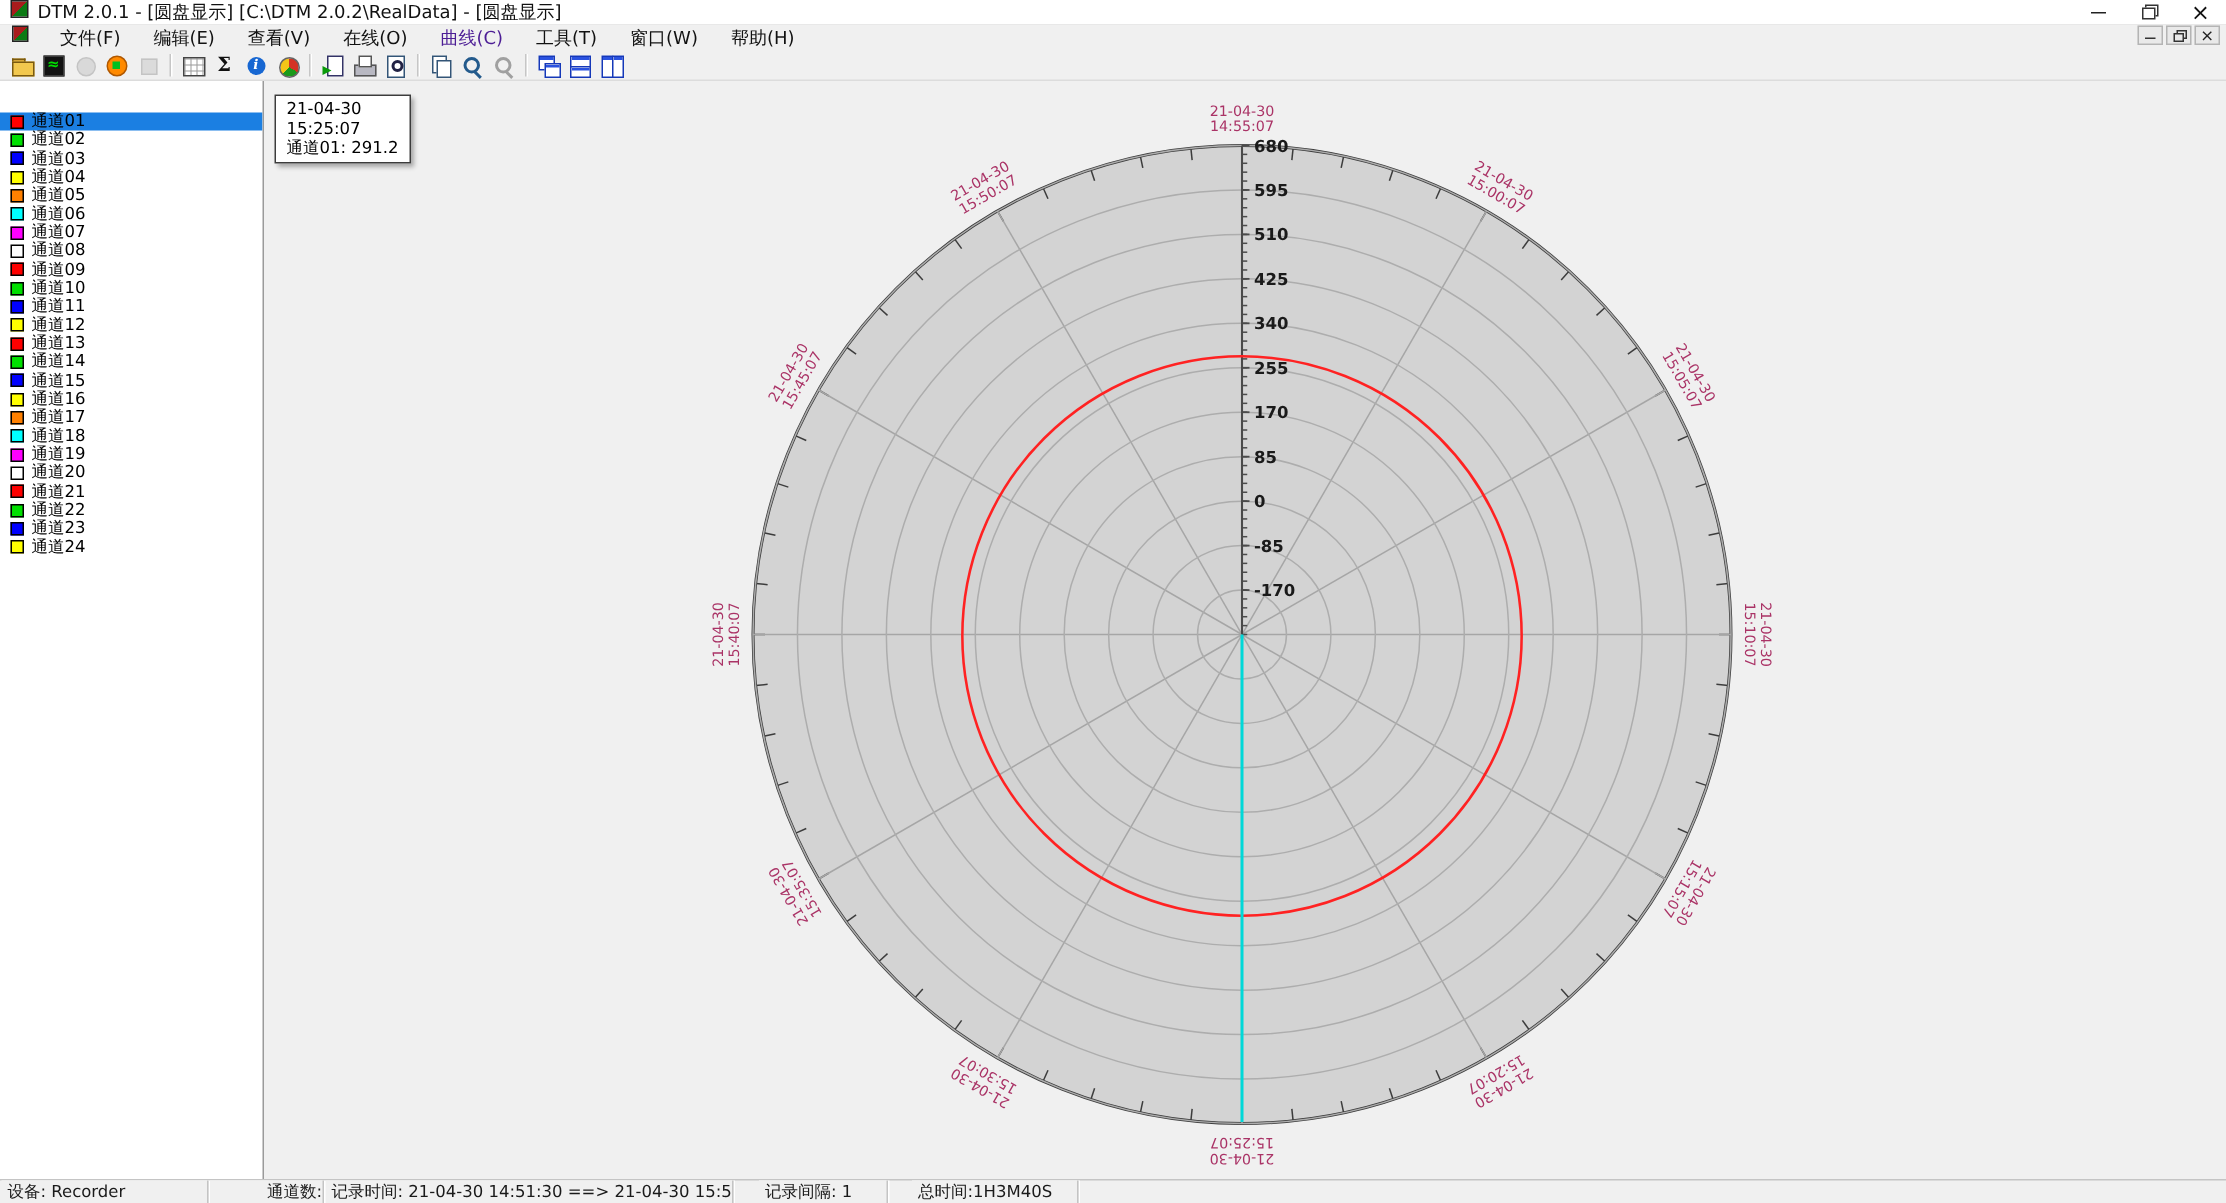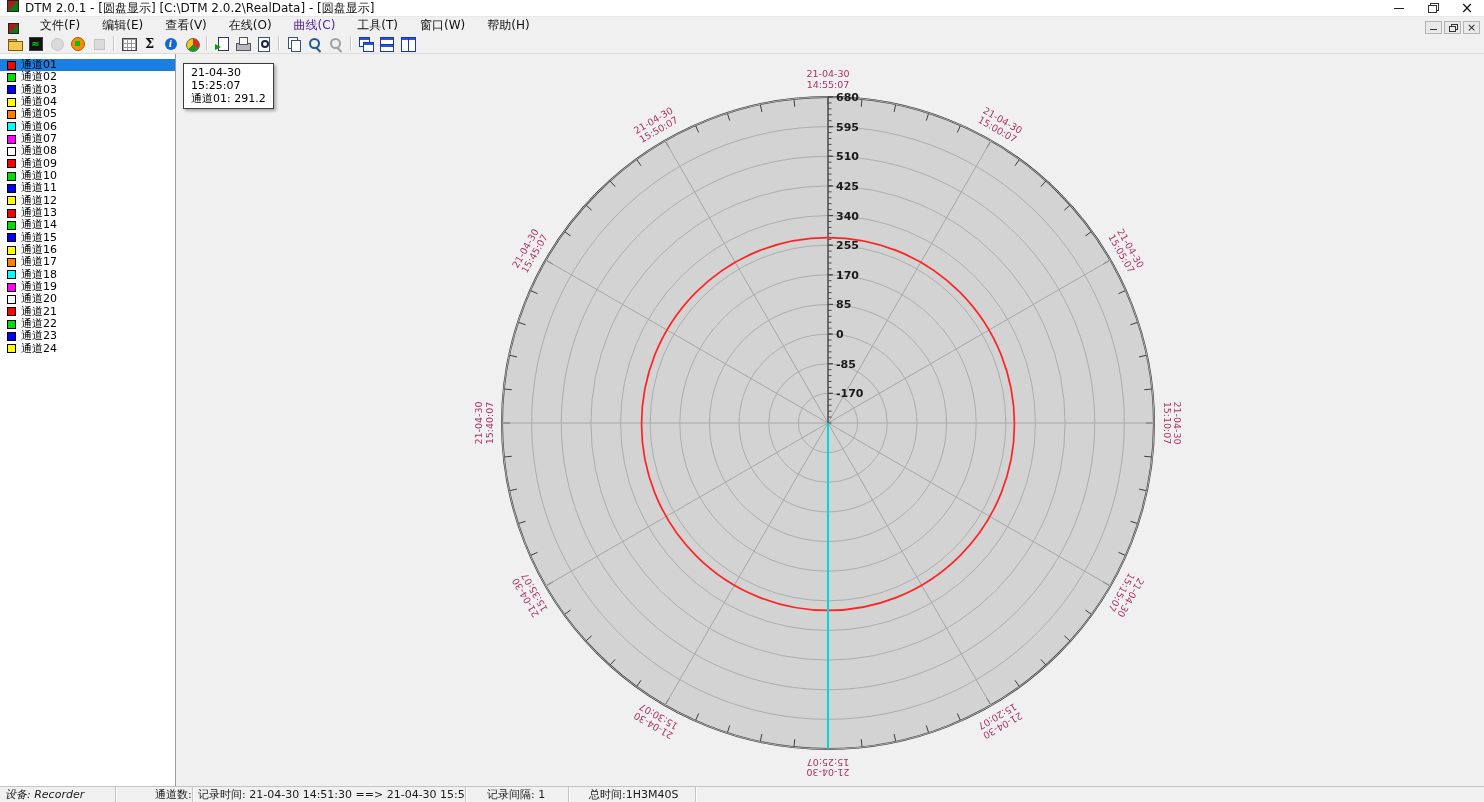--- a/index.html
+++ b/index.html
@@ -9,21 +9,21 @@
   #titlebar{height:17px;background:#ffffff;display:flex;font-size:12px;color:#111;border-bottom:1px solid #e8e8e8}
   .app-icon{width:12px;height:12px;margin:0 6px 0 7px;border:1px solid #222;
     background:linear-gradient(135deg,#a81c1c 0 50%,#0c7a14 50% 100%);flex:none}
   #title-text{flex:1;white-space:nowrap;overflow:hidden}
   .wbtn{width:34px;height:17px;display:flex;align-items:center;justify-content:center;position:relative}
   .g-min::before{content:"";width:10px;height:1px;background:#222}
   .g-restore::before{content:"";position:absolute;width:7px;height:6px;border:1px solid #333;left:14px;top:3px}
   .g-restore::after{content:"";position:absolute;width:7px;height:6px;border:1px solid #333;background:#fff;left:12px;top:5px}
   .g-close::before{content:"×";font-size:15px;line-height:15px;color:#111}
   
-  #menubar{height:17px;background:#f0f0f0;display:flex;align-items:flex-end;font-size:12px;color:#111}
+  #menubar{height:17px;background:#f0f0f0;display:flex;align-items:flex-start;font-size:12px;color:#111}
   #menubar .app-icon{width:11px;height:11px;margin:0 10px 0 8px}
   .menu-item{padding:0 11px;height:17px;line-height:17px;white-space:nowrap}
   .menu-item.disabled{color:#4c1d95}
   #mdi-controls{margin-left:auto;display:flex;gap:2px;margin-right:4px}
   .mbtn{width:17px;height:13px;background:#e9e9e9;border:1px solid #b4b4b4;display:flex;align-items:center;justify-content:center;position:relative}
   .m-min::before{content:"";width:7px;height:1px;background:#333;margin-top:4px}
   .m-restore::before{content:"";position:absolute;width:5px;height:4px;border:1px solid #333;left:6px;top:2px}
   .m-restore::after{content:"";position:absolute;width:5px;height:4px;border:1px solid #333;background:#e9e9e9;left:4px;top:4px}
   .m-close::before{content:"×";font-size:11px;line-height:11px;color:#222}
   
@@ -58,21 +58,21 @@
   .i-zoom::before{content:"";position:absolute;left:2px;top:2px;width:7px;height:7px;border:2px solid #235a8c;border-radius:50%}
   .i-zoom::after{content:"";position:absolute;left:10px;top:11px;width:6px;height:2px;background:#235a8c;transform:rotate(45deg);transform-origin:0 0}
   .i-cascade::before{content:"";position:absolute;left:1px;top:1px;width:9px;height:8px;background:#fff;border:1px solid #1538b8;box-shadow:inset 0 2px #2a52e0}
   .i-cascade::after{content:"";position:absolute;left:5px;top:6px;width:9px;height:8px;background:#fff;border:1px solid #1538b8;box-shadow:inset 0 2px #2a52e0}
   .i-tileh::before{content:"";position:absolute;left:1px;top:1px;width:12px;height:6px;background:#fff;border:1px solid #1538b8;box-shadow:inset 0 2px #2a52e0}
   .i-tileh::after{content:"";position:absolute;left:1px;top:8px;width:12px;height:6px;background:#fff;border:1px solid #1538b8;box-shadow:inset 0 2px #2a52e0}
   .i-tilev::before{content:"";position:absolute;left:1px;top:1px;width:6px;height:13px;background:#fff;border:1px solid #1538b8;box-shadow:inset 0 2px #2a52e0}
   .i-tilev::after{content:"";position:absolute;left:8px;top:1px;width:6px;height:13px;background:#fff;border:1px solid #1538b8;box-shadow:inset 0 2px #2a52e0}
   
   #main{height:732px;display:flex}
-  #channel-panel{width:176px;background:#fff;border-right:1px solid #9a9a9a;padding-top:5px;overflow:hidden}
+  #channel-panel{width:176px;background:#fff;border-right:1px solid #9a9a9a;padding-top:21px;overflow:hidden}
   .ch-row{display:flex;align-items:center;height:12.33px;padding-left:7px;font-size:11px;line-height:12px;color:#000;white-space:nowrap}
   .ch-row.selected{background:#1b7fe2}
   .ch-swatch{width:9px;height:9px;border:1px solid #000;margin-right:5px;flex:none}
   #chart-panel{position:relative;flex:1;background:#f0f0f0}
   #chart-svg{position:absolute;left:0;top:0}
   #tooltip{position:absolute;left:7px;top:9px;background:#fff;border:1px solid #3c3c3c;box-shadow:2px 2px 3px rgba(0,0,0,.3);
     padding:2px 7px 3px 7px;font-size:11px;line-height:13px;color:#000;z-index:5;white-space:nowrap}
   
   #statusbar{height:16px;background:#f0f0f0;border-top:1px solid #c4c4c4;display:flex;align-items:center;font-size:11px;color:#1a1a1a}
   .sb-panel{height:16px;line-height:15px;padding-left:5px;border-right:1px solid #c4c4c4;box-shadow:1px 0 0 #fff;white-space:nowrap;overflow:hidden;flex:none}
@@ -448,18 +448,18 @@
       </svg>
     <div id="tooltip">
       <div>21-04-30</div>
       <div>15:25:07</div>
       <div>通道01: 291.2</div>
     </div>
   </div>
 </div>
 
 <div id="statusbar">
-    <div class="sb-panel" style="width: 116px; font-style: italic;">设备: Recorder</div>
+    <div class="sb-panel" style="width: 139px;">设备: Recorder</div>
     <div class="sb-panel" style="width: 77px; padding-left: 39px;">通道数: 24</div>
     <div class="sb-panel" style="width: 273px;">记录时间: 21-04-30 14:51:30 ==&gt; 21-04-30 15:55:10</div>
     <div class="sb-panel" style="width: 87px; margin-left: 16px;">记录间隔: 1</div>
     <div class="sb-panel" style="width: 112px; margin-left: 15px;">总时间:1H3M40S</div>
   </div>
 
 </body></html>

